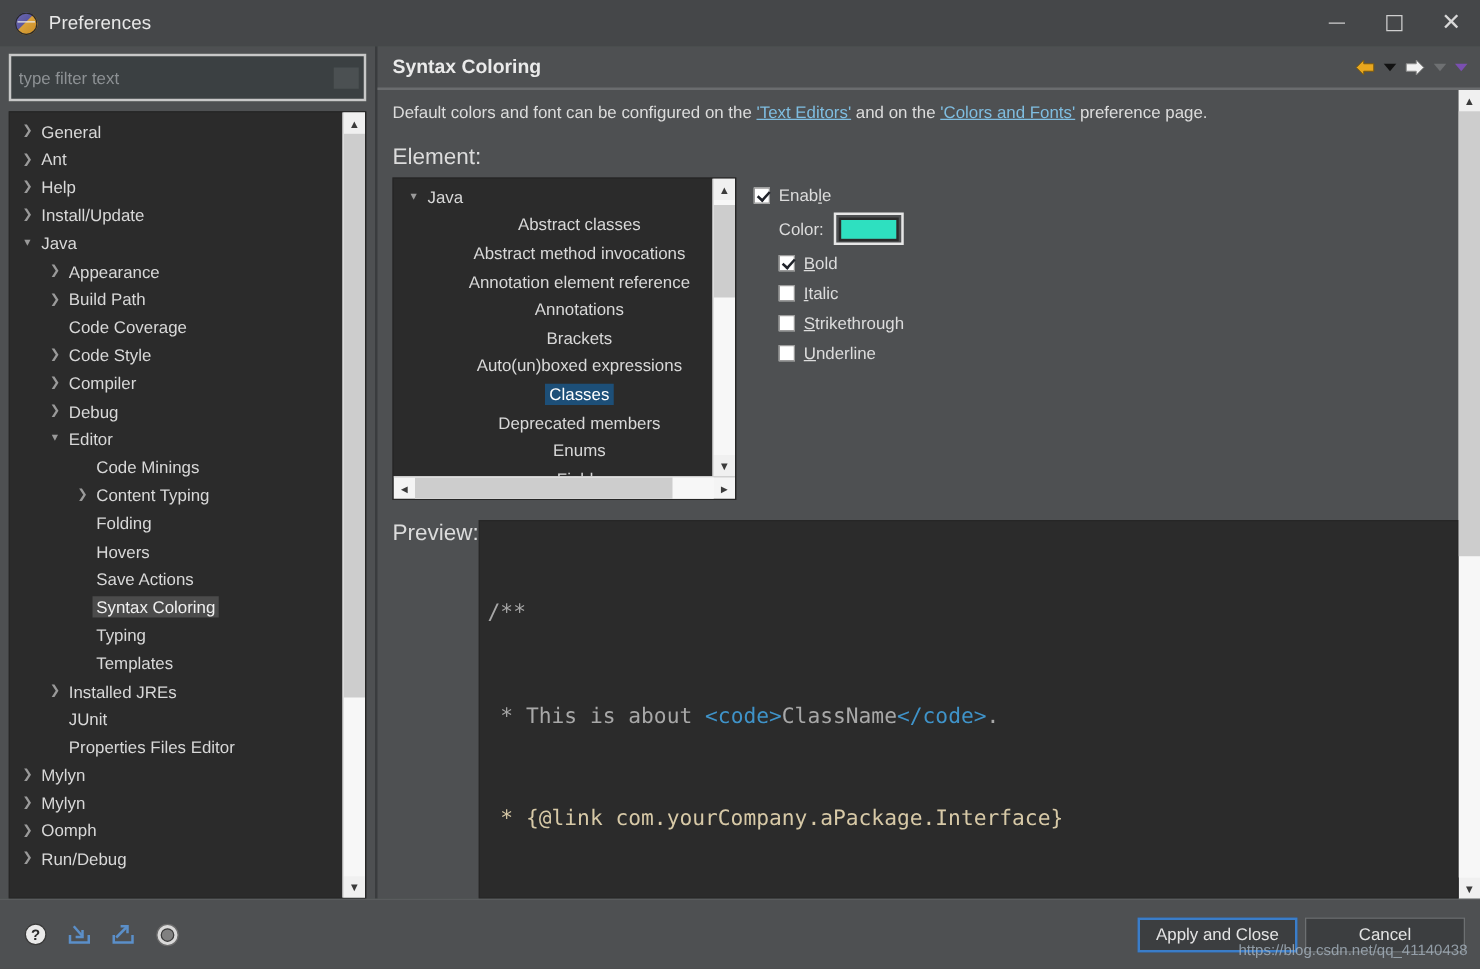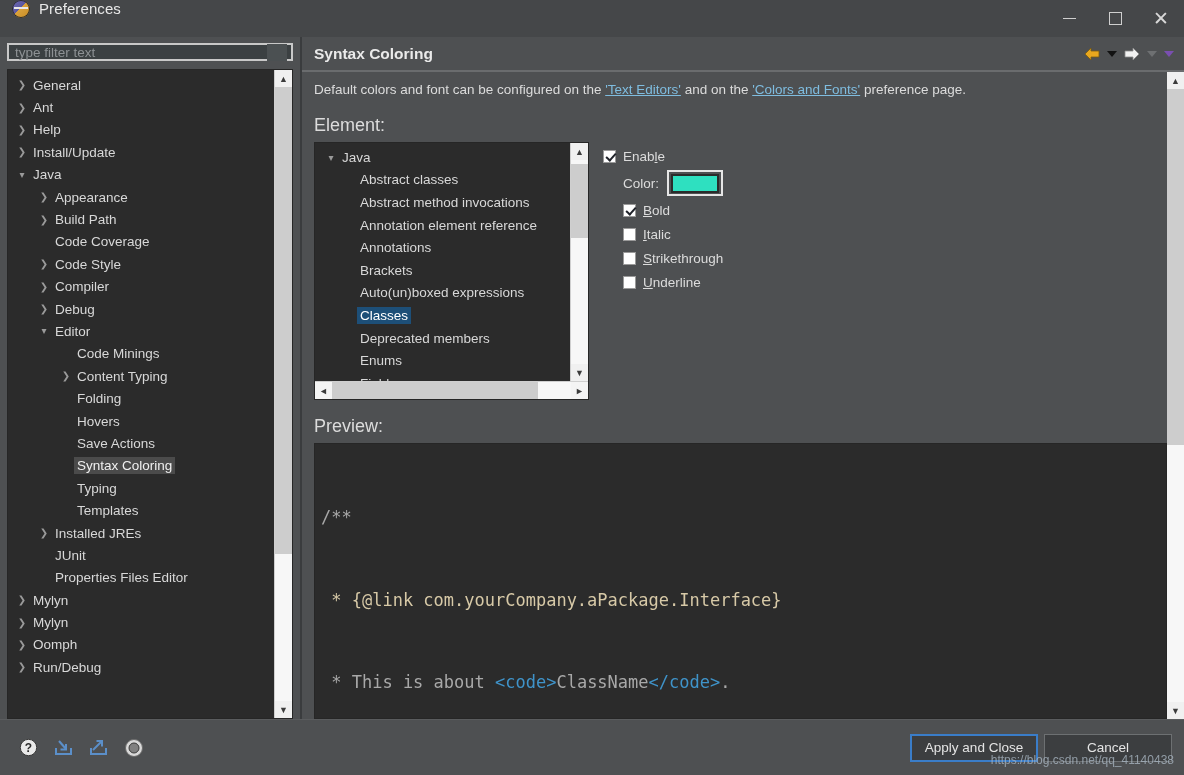--- a/index.html
+++ b/index.html
@@ -18,21 +18,21 @@
     width: 1184px; height: 775px;
     background: #4e5052;
     display: flex; flex-direction: column;
     position: relative;
   }
 
   
   .titlebar {
     height: 37px; min-height: 37px;
     background: #454749;
-    display: flex; align-items: flex-start;
+    display: flex; align-items: center;
     padding-left: 12px;
     position: relative;
   }
   .app-icon {
     width: 18px; height: 18px; margin-right: 9px;
     border-radius: 50%;
     background: linear-gradient(135deg,#6f6bb5 0%,#5a57a0 45%,#d9a23c 46%,#c98b22 100%);
     box-shadow: inset 0 0 0 1px #2b2b2b;
     position: relative;
   }
@@ -55,21 +55,21 @@
 
   
   .leftpane {
     width: 300px; min-width:300px;
     background:#4e5052;
     display:flex; flex-direction:column;
     padding: 6px 7px 0 7px;
     box-sizing:border-box;
   }
   .filterbox {
-    height: 18px; box-sizing:border-box;
+    height: 38px; box-sizing:border-box;
     background:#3b4042;
     border: 2px solid #c8c8c8;
     display:flex; align-items:center;
     padding: 0 4px;
     position:relative;
   }
   .filterbox input {
     flex:1; background:transparent; border:none; outline:none;
     color:#cfcfcf; font-size:13.5px;
     font-family:"Liberation Sans", sans-serif;
@@ -181,21 +181,21 @@
   .elembox-inner { flex:1; display:flex; min-height:0; }
   .elist { flex:1; overflow:hidden; padding-top:3px; }
   .erow {
     height:22.6px; display:flex; align-items:center; white-space:nowrap;
     font-size:13.5px; color:#d8d8d8; box-sizing:border-box;
   }
   .erow .earrow { width:16px;min-width:16px;text-align:center;color:#9a9a9a;font-size:10px; }
   .erow .elabel { padding:1px 3px; }
   .erow.sel .elabel { background:#1d4f78; color:#ffffff; }
   .eind0 { padding-left:8px; }
-  .eind1 { padding-left:26px; }
+  .eind1 { padding-left:26px;justify-content:center; }
 
   .opts { padding-top:2px; }
   .optrow { display:flex; align-items:center; height:24px; font-size:13.5px; color:#dcdcdc; }
   .cb {
     width:13px;height:13px;box-sizing:border-box;
     background:#ffffff;border:1px solid #9a9a9a;
     margin-right:7px; position:relative; flex:none;
   }
   .cb.checked:after{
     content:""; position:absolute; left:3.5px; top:0.5px;
@@ -207,21 +207,21 @@
   .colorlabel { font-size:13.5px; margin-right:8px; color:#dcdcdc; }
   .swatch-outer {
     width:56px;height:26px;box-sizing:border-box;
     background:#4e5052; border:2px solid #e6e6e6;
     display:flex;align-items:center;justify-content:center;
   }
   .swatch-mid { width:48px;height:19px;box-sizing:border-box;border:2px solid #2b2b2b;display:flex;align-items:center;justify-content:center;}
   .swatch { width:100%; height:100%; }
   .indentopt { padding-left:20px; }
 
-  .previewwrap { margin-top:16px; display:flex; flex-direction:column; flex:1; min-height:0; }
+  .previewwrap { margin-top:16px; display:flex; flex-direction:row; flex:1; min-height:0; }
   .previewbox {
     flex:1; min-height:0; background:#2b2b2b;
     border:1px solid #262626;
     padding: 5px 0 0 6px; box-sizing:border-box;
     font-family:"DejaVu Sans Mono", monospace;
     font-size:17px; line-height:27.5px;
     overflow:hidden; white-space:pre;
     position:relative;
   }
   .cl { display:block; }
@@ -507,22 +507,22 @@
                 <span class="cb"></span>
                 <span><span class="u">U</span>nderline</span>
               </div>
             </div>
           </div>
 
           <div class="previewwrap">
             <div class="lbl">Preview:</div>
             <div class="previewbox">
               <span class="cl"><span class="jdoc">/**</span></span>
+              <span class="cl"><span class="jdoc"> * This is about </span><span class="jdochtml">&lt;code&gt;</span><span class="jdoc">ClassName</span><span class="jdochtml">&lt;/code&gt;</span><span class="jdoc">.</span></span>
               <span class="cl"><span class="jdoclink"> * {@link com.yourCompany.aPackage.Interface}</span></span>
-              <span class="cl"><span class="jdoc"> * This is about </span><span class="jdochtml">&lt;code&gt;</span><span class="jdoc">ClassName</span><span class="jdochtml">&lt;/code&gt;</span><span class="jdoc">.</span></span>
               
               
               
               
               
               
             </div>
           </div>
 
         </div>

